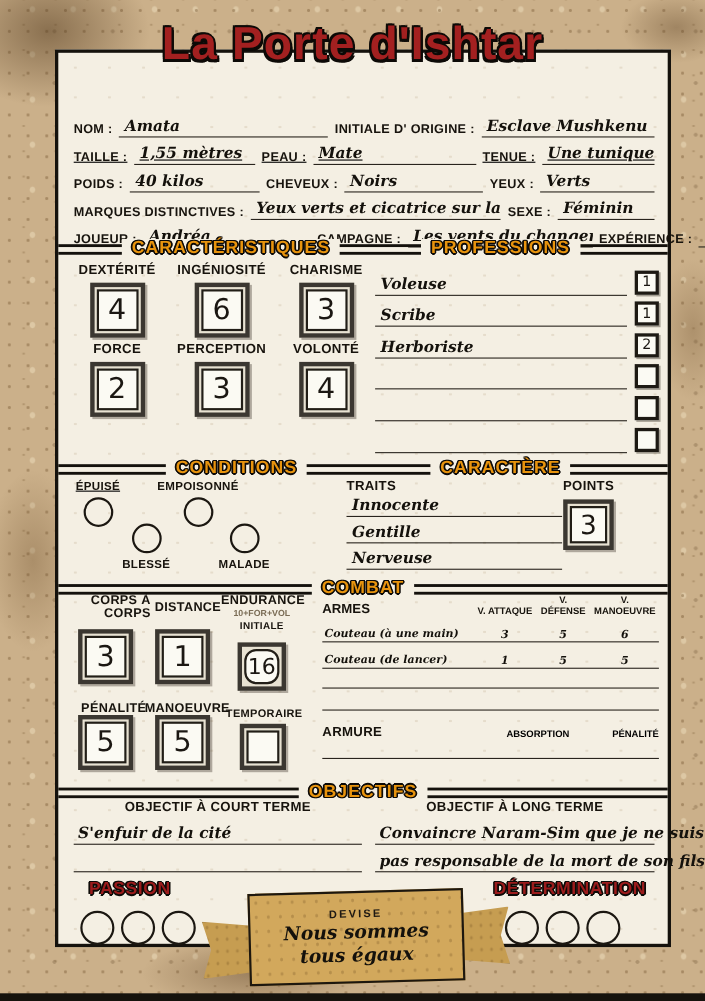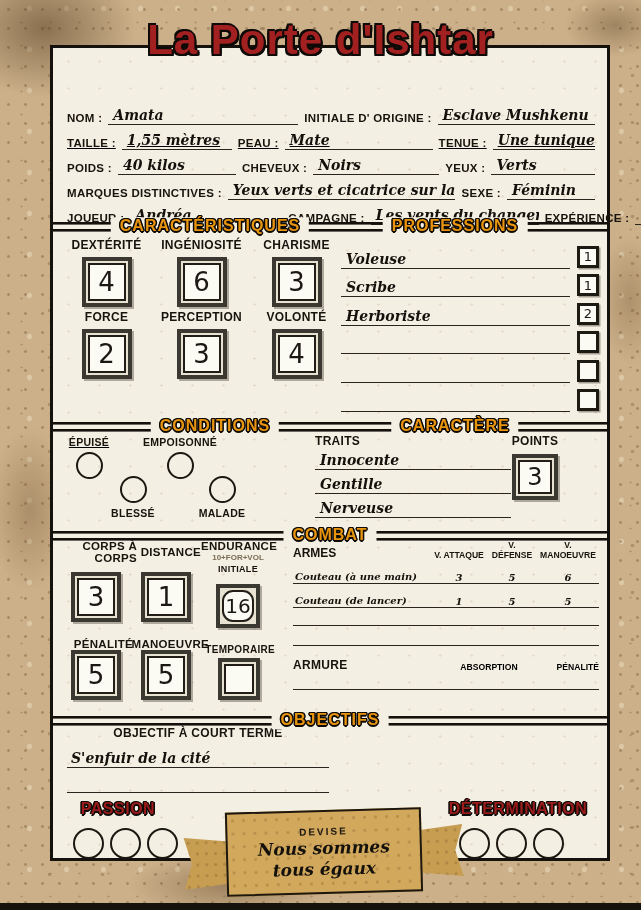--- a/index.html
+++ b/index.html
@@ -372,20 +372,29 @@
 
     <div class="objcol" style="left:14px;width:262px;">
       <div class="lab gk">OBJECTIF À COURT TERME</div>
       <div class="oline">
           <span class="hw">S'enfuir de la cité</span>
         </div>
       <div class="oline">
           <span class="hw"></span>
         </div>
     </div>
+    <div class="objcol" style="left:288px;width:254px;">
+      <div class="lab gk">OBJECTIF À LONG TERME</div>
+      <div class="oline">
+          <span class="hw">Convaincre Naram-Sim que je ne suis</span>
+        </div>
+      <div class="oline">
+          <span class="hw">pas responsable de la mort de son fils</span>
+        </div>
+    </div>
 
     <div class="redhdr" style="left:10px;top:752px;width:110px;">PASSION</div>
     <span class="bigcirc" style="left:20px;top:780px;"></span>
     <span class="bigcirc" style="left:57px;top:780px;"></span>
     <span class="bigcirc" style="left:94px;top:780px;"></span>
 
     <div class="redhdr" style="left:388px;top:752px;width:154px;">DÉTERMINATION</div>
     <span class="bigcirc" style="left:406px;top:780px;"></span>
     <span class="bigcirc" style="left:443px;top:780px;"></span>
     <span class="bigcirc" style="left:480px;top:780px;"></span>

